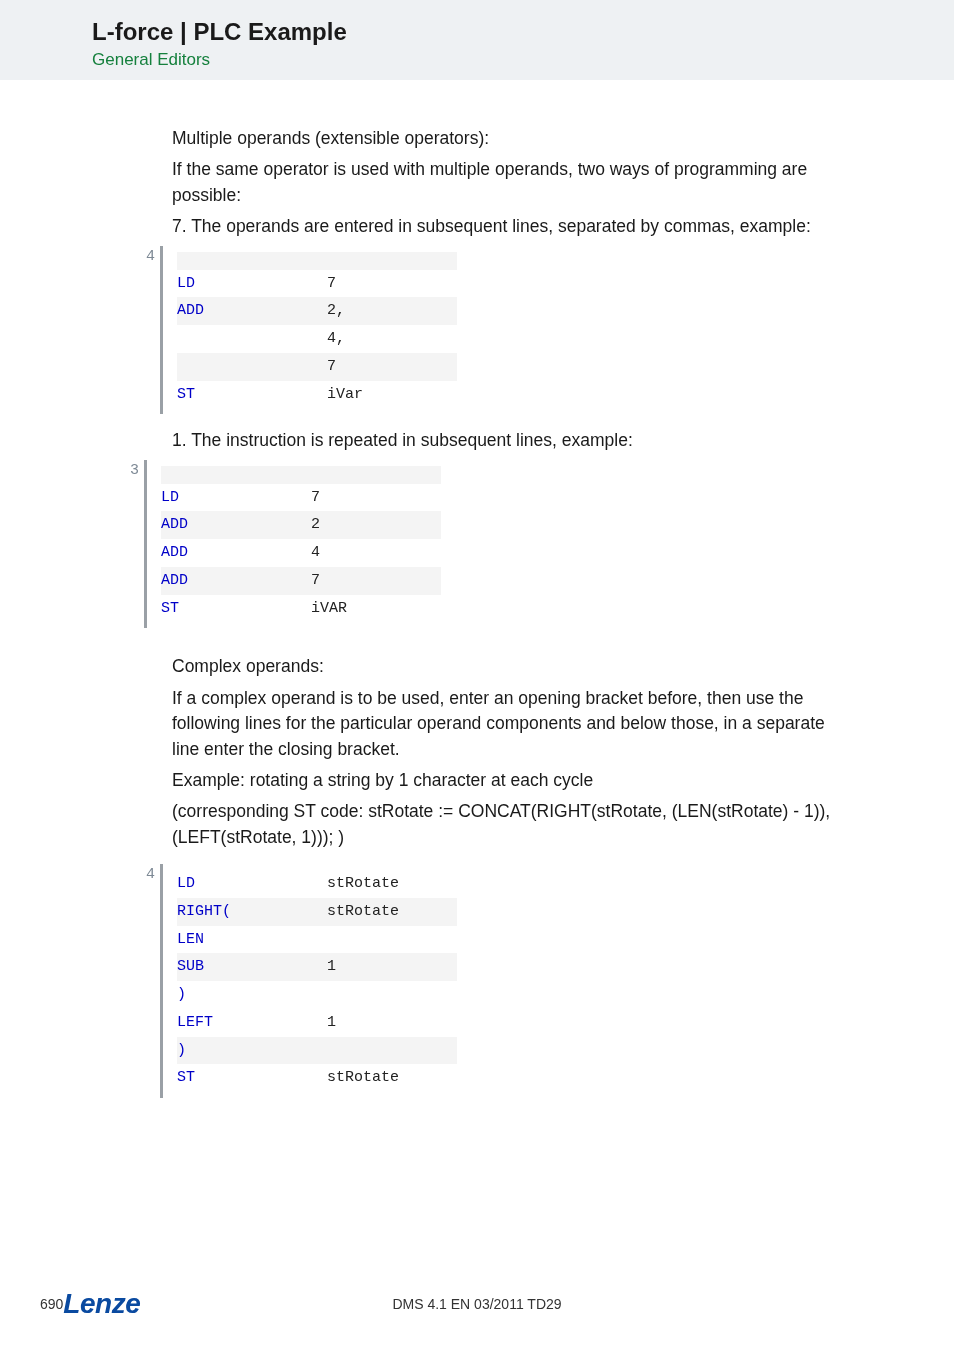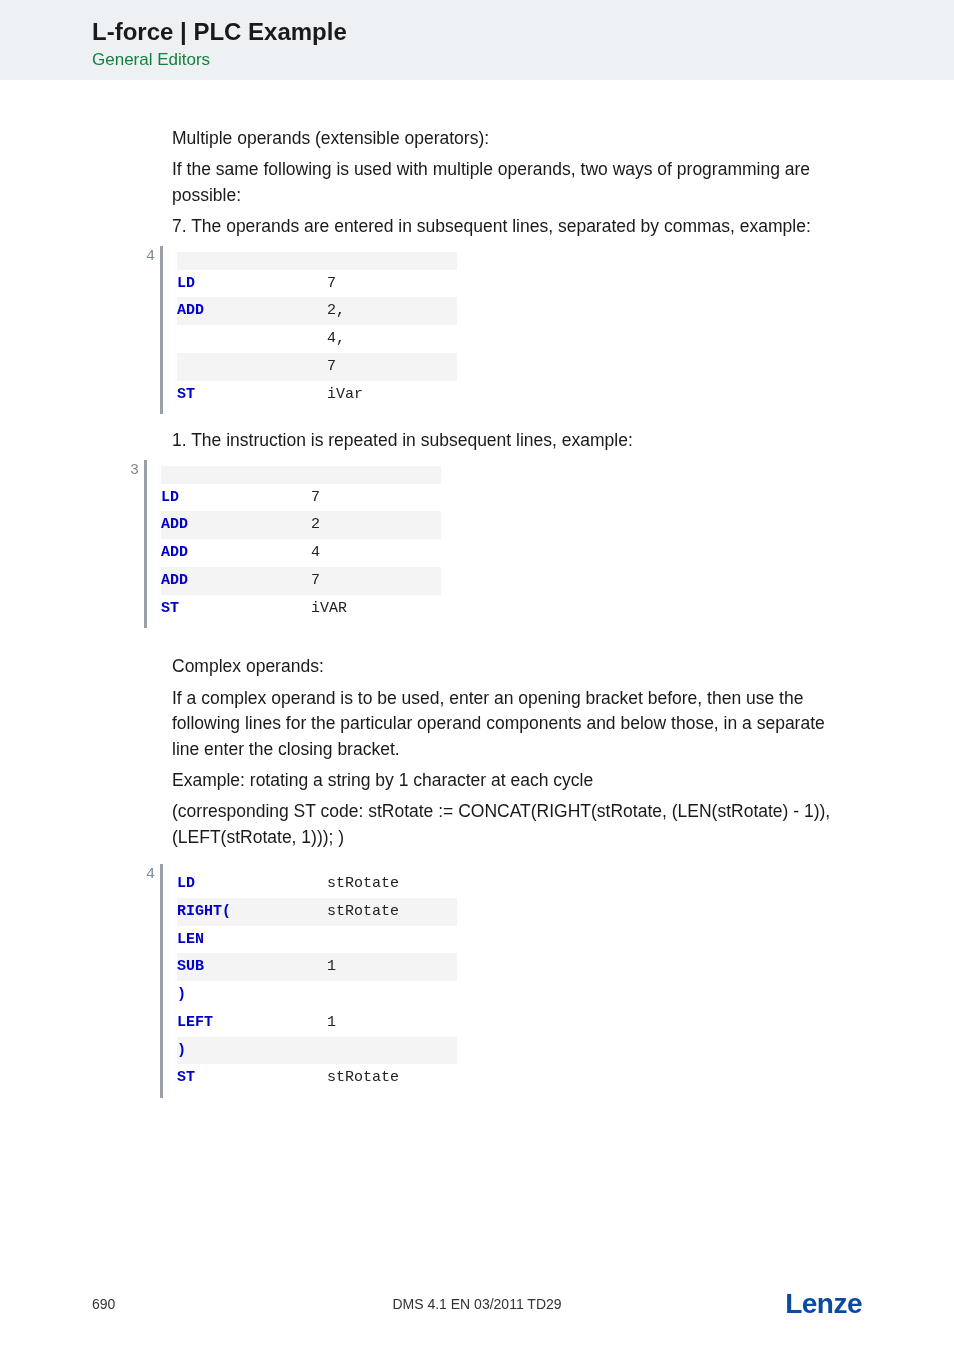--- a/index.html
+++ b/index.html
@@ -10,42 +10,42 @@
   .header-sub { font-size: 17px; font-weight: 400; margin-top: 4px; color: #15803d; }
   .content { padding: 46px 115px 0 172px; font-size: 17.5px; line-height: 1.45; }
   .content p { margin-bottom: 6px; }
   .content .spaced { margin-top: 26px; }
 
   .codeblock { position: relative; margin: 6px 0 14px -26px; }
   .codeblock .gutter { position: absolute; left: 0; top: 0; font-family: "Courier New", monospace; font-size: 15px; color: #7d8995; }
   .codeblock .body { margin-left: 14px; border-left: 3px solid #9aa0a6; padding: 6px 0 6px 14px; }
   .iltable { border-collapse: collapse; font-family: "Courier New", monospace; font-size: 15px; }
   .iltable td { padding: 3px 0; }
-  .iltable td.op { width: 150px; color: #0000c8; font-weight: 700; }
+  .iltable td.op { width: 150px; color: #0000c8; font-weight: 400; }
   .iltable td.arg { width: 130px; color: #222; }
   .iltable tr.odd td { background: #f4f4f4; }
   .iltable tr.even td { background: #ffffff; }
   .blank-row td { height: 18px; }
 
-  .footer { position: absolute; bottom: 30px; left: 0; width: 100%; padding: 0 92px; display: flex; align-items: center; justify-content: space-between; font-size: 14px; color: #333; }
+  .footer { position: absolute; bottom: 30px; left: 0; width: 100%; padding: 0 40px; display: flex; align-items: center; font-size: 14px; color: #333; }
   .footer .mid { position: absolute; left: 50%; transform: translateX(-50%); }
-  .logo { font-weight: 800; font-size: 28px; color: #0a4aa0; letter-spacing: -0.5px; }
+  .logo { font-weight: 800; font-size: 28px; color: #0a4aa0; font-style: italic; letter-spacing: -0.5px; }
 </style>
 </head>
 <body>
 
 <div class="page">
   <div class="header-band">
     <div class="header-title">L-force | PLC Example</div>
     <div class="header-sub">General Editors</div>
   </div>
 
   <div class="content">
     <p>Multiple operands (extensible operators):</p>
-    <p>If the same following is used with multiple operands, two ways of programming are possible:</p>
+    <p>If the same operator is used with multiple operands, two ways of programming are possible:</p>
     <p>7. The operands are entered in subsequent lines, separated by commas, example:</p>
 
     <div class="codeblock">
       <div class="gutter">4</div>
       <div class="body">
         <table class="iltable">
           <tbody>
               <tr class="blank-row odd">
                 <td class="op"></td>
                 <td class="arg"></td>

